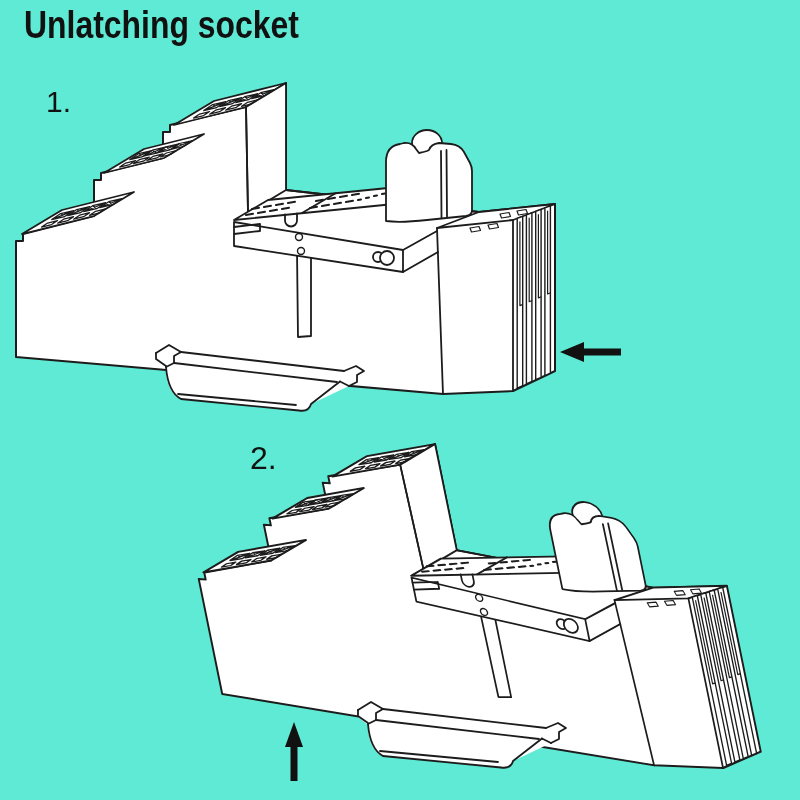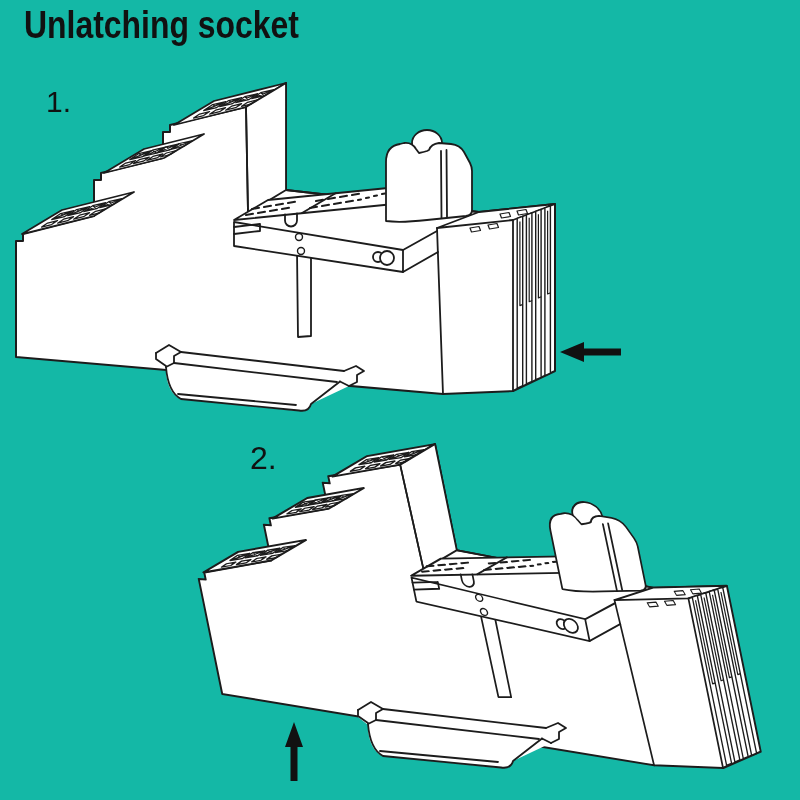--- a/index.html
+++ b/index.html
@@ -1,16 +1,16 @@
 <!DOCTYPE html>
 <html><head>
 <meta charset="utf-8">
 <style>
   html,body{margin:0;padding:0;background:#fff;}
-  #page{position:relative;width:800px;height:800px;background:#14b8a6;overflow:hidden;
+  #page{position:relative;width:800px;height:800px;background:#5eead4;overflow:hidden;
         font-family:"Liberation Sans",sans-serif;}
   h1#title{position:absolute;left:24px;top:4px;margin:0;color:#111;
         font:bold 38px "Liberation Sans",sans-serif;letter-spacing:0;
         transform:scaleX(.84);transform-origin:0 0;white-space:nowrap;}
   svg#diagram{position:absolute;left:0;top:0;}
   
   .sil{fill:#fff;stroke:#1c1c1c;stroke-width:2;stroke-linejoin:round;}
   .f{fill:#fff;stroke:#1c1c1c;stroke-width:1.8;stroke-linejoin:round;}
   .l{fill:none;stroke:#1c1c1c;stroke-width:1.8;stroke-linejoin:round;stroke-linecap:round;}
   .t{fill:none;stroke:#1c1c1c;stroke-width:1.2;stroke-linejoin:round;}

